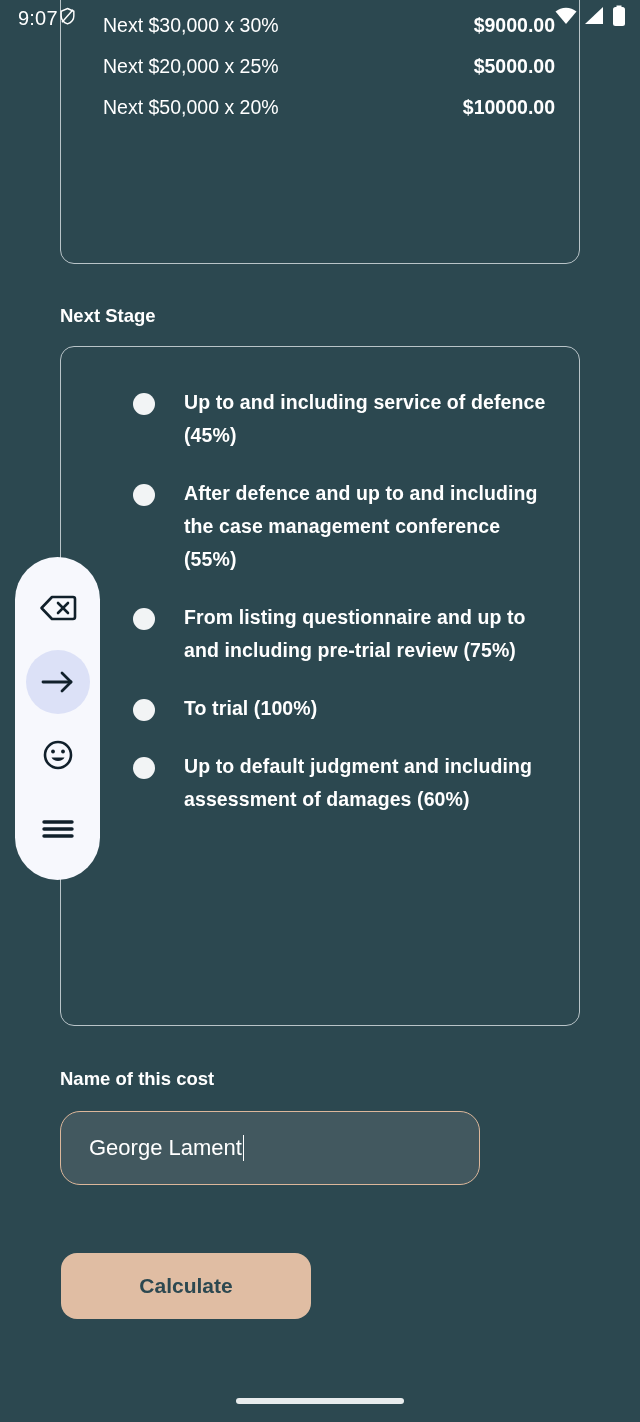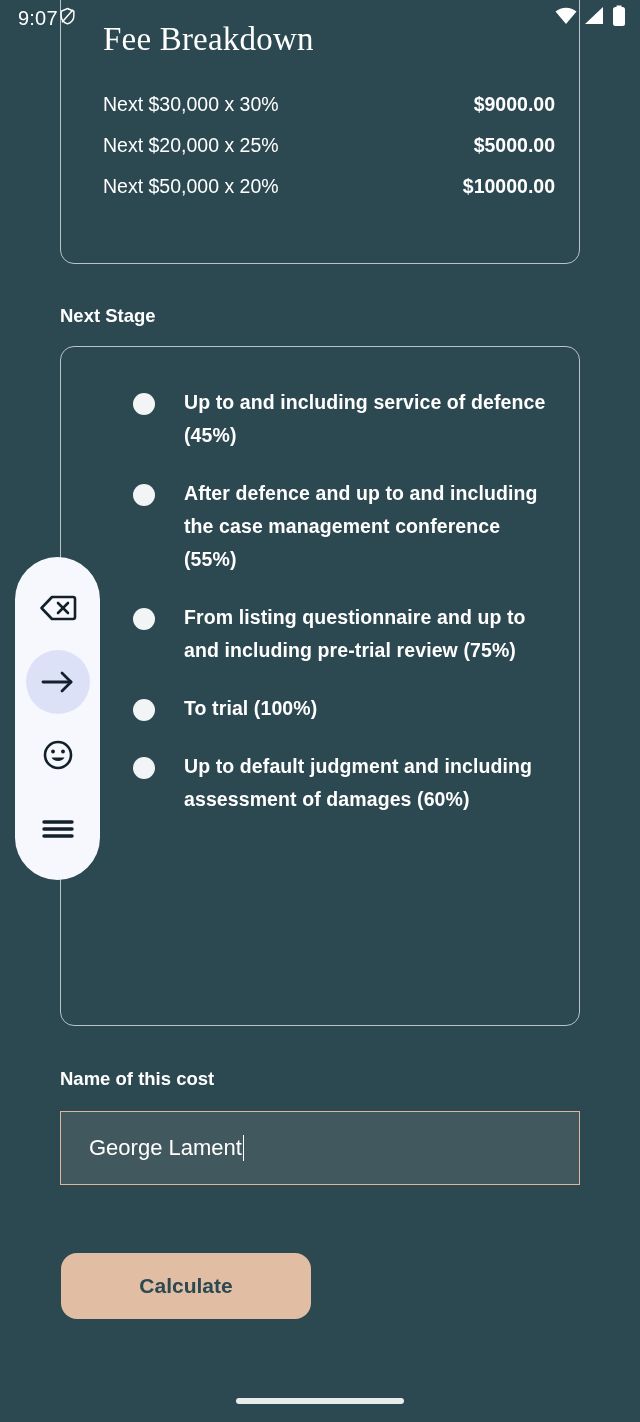--- a/index.html
+++ b/index.html
@@ -138,24 +138,24 @@
     left: 60px;
     top: 1068px;
     color: #ffffff;
     font-size: 18.5px;
     font-weight: bold;
   }
   .name-input {
     position: absolute;
     left: 60px;
     top: 1111px;
-    width: 520px;
+    width: 420px;
     height: 74px;
     border: 1.5px solid #dcb79b;
-    border-radius: 0;
+    border-radius: 20px;
     background: #42585f;
     display: flex;
     align-items: center;
     padding: 0 28px;
   }
   .name-value {
     color: #ffffff;
     font-size: 22px;
   }
   .caret {
@@ -252,21 +252,20 @@
       <span>
         <svg width="14" height="22" viewBox="0 0 14 22">
           <rect x="4.5" y="0.5" width="5" height="2" fill="#ffffff"></rect>
           <rect x="1" y="2" width="12" height="19" rx="2.5" fill="#ffffff"></rect>
         </svg>
       </span>
     </div>
   </div>
 
   <div class="card fee-card">
-    <div class="fee-title">Fee Breakdown</div>
     <div class="fee-rows">
       <div class="fee-row">
         <span class="fee-label">Next $30,000 x 30%</span>
         <span class="fee-amount">$9000.00</span>
       </div>
       <div class="fee-row">
         <span class="fee-label">Next $20,000 x 25%</span>
         <span class="fee-amount">$5000.00</span>
       </div>
       <div class="fee-row">

